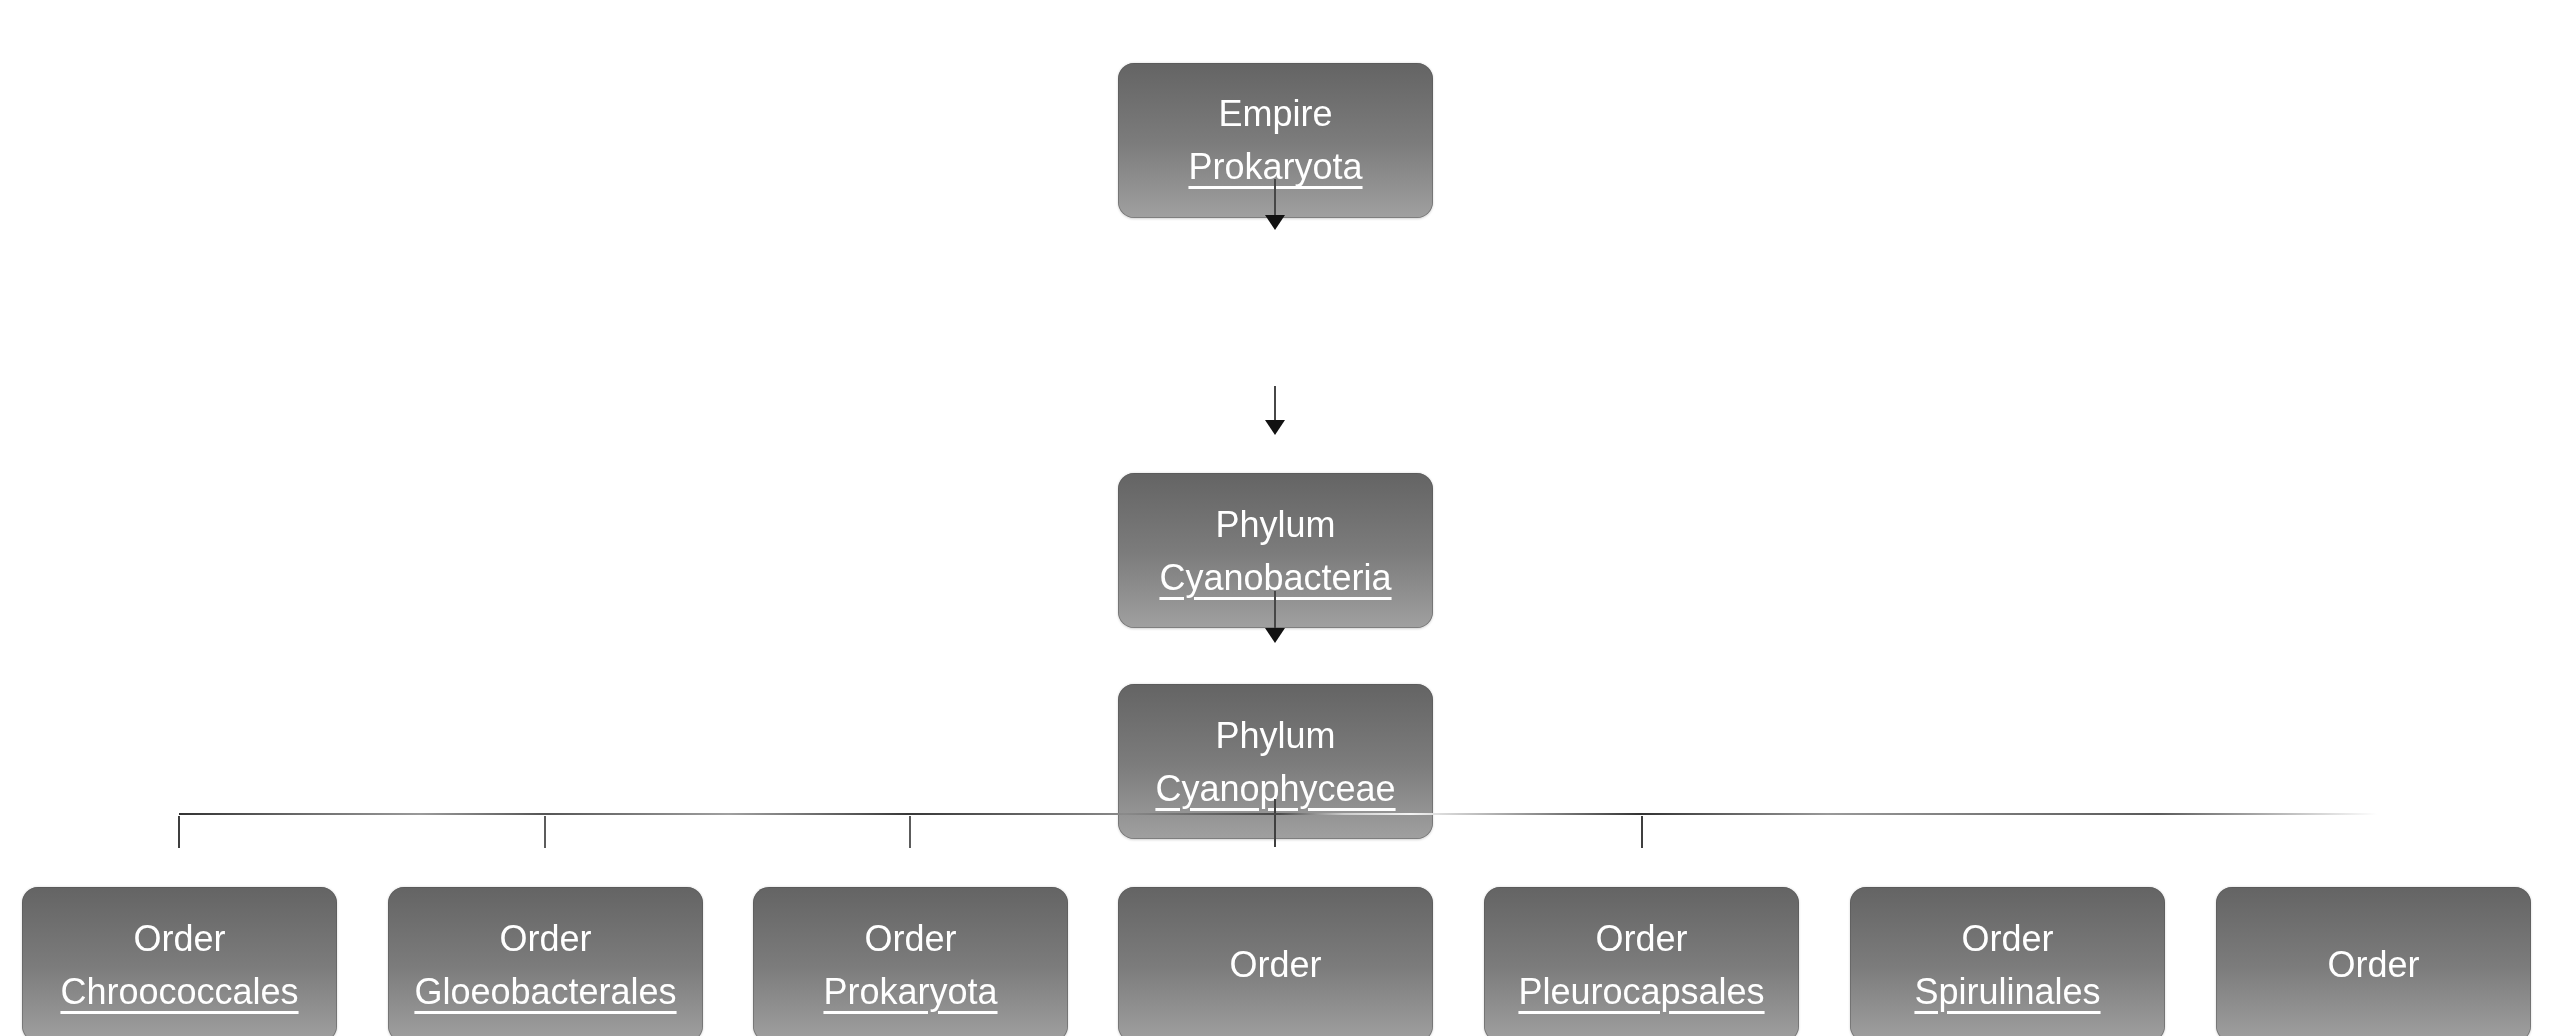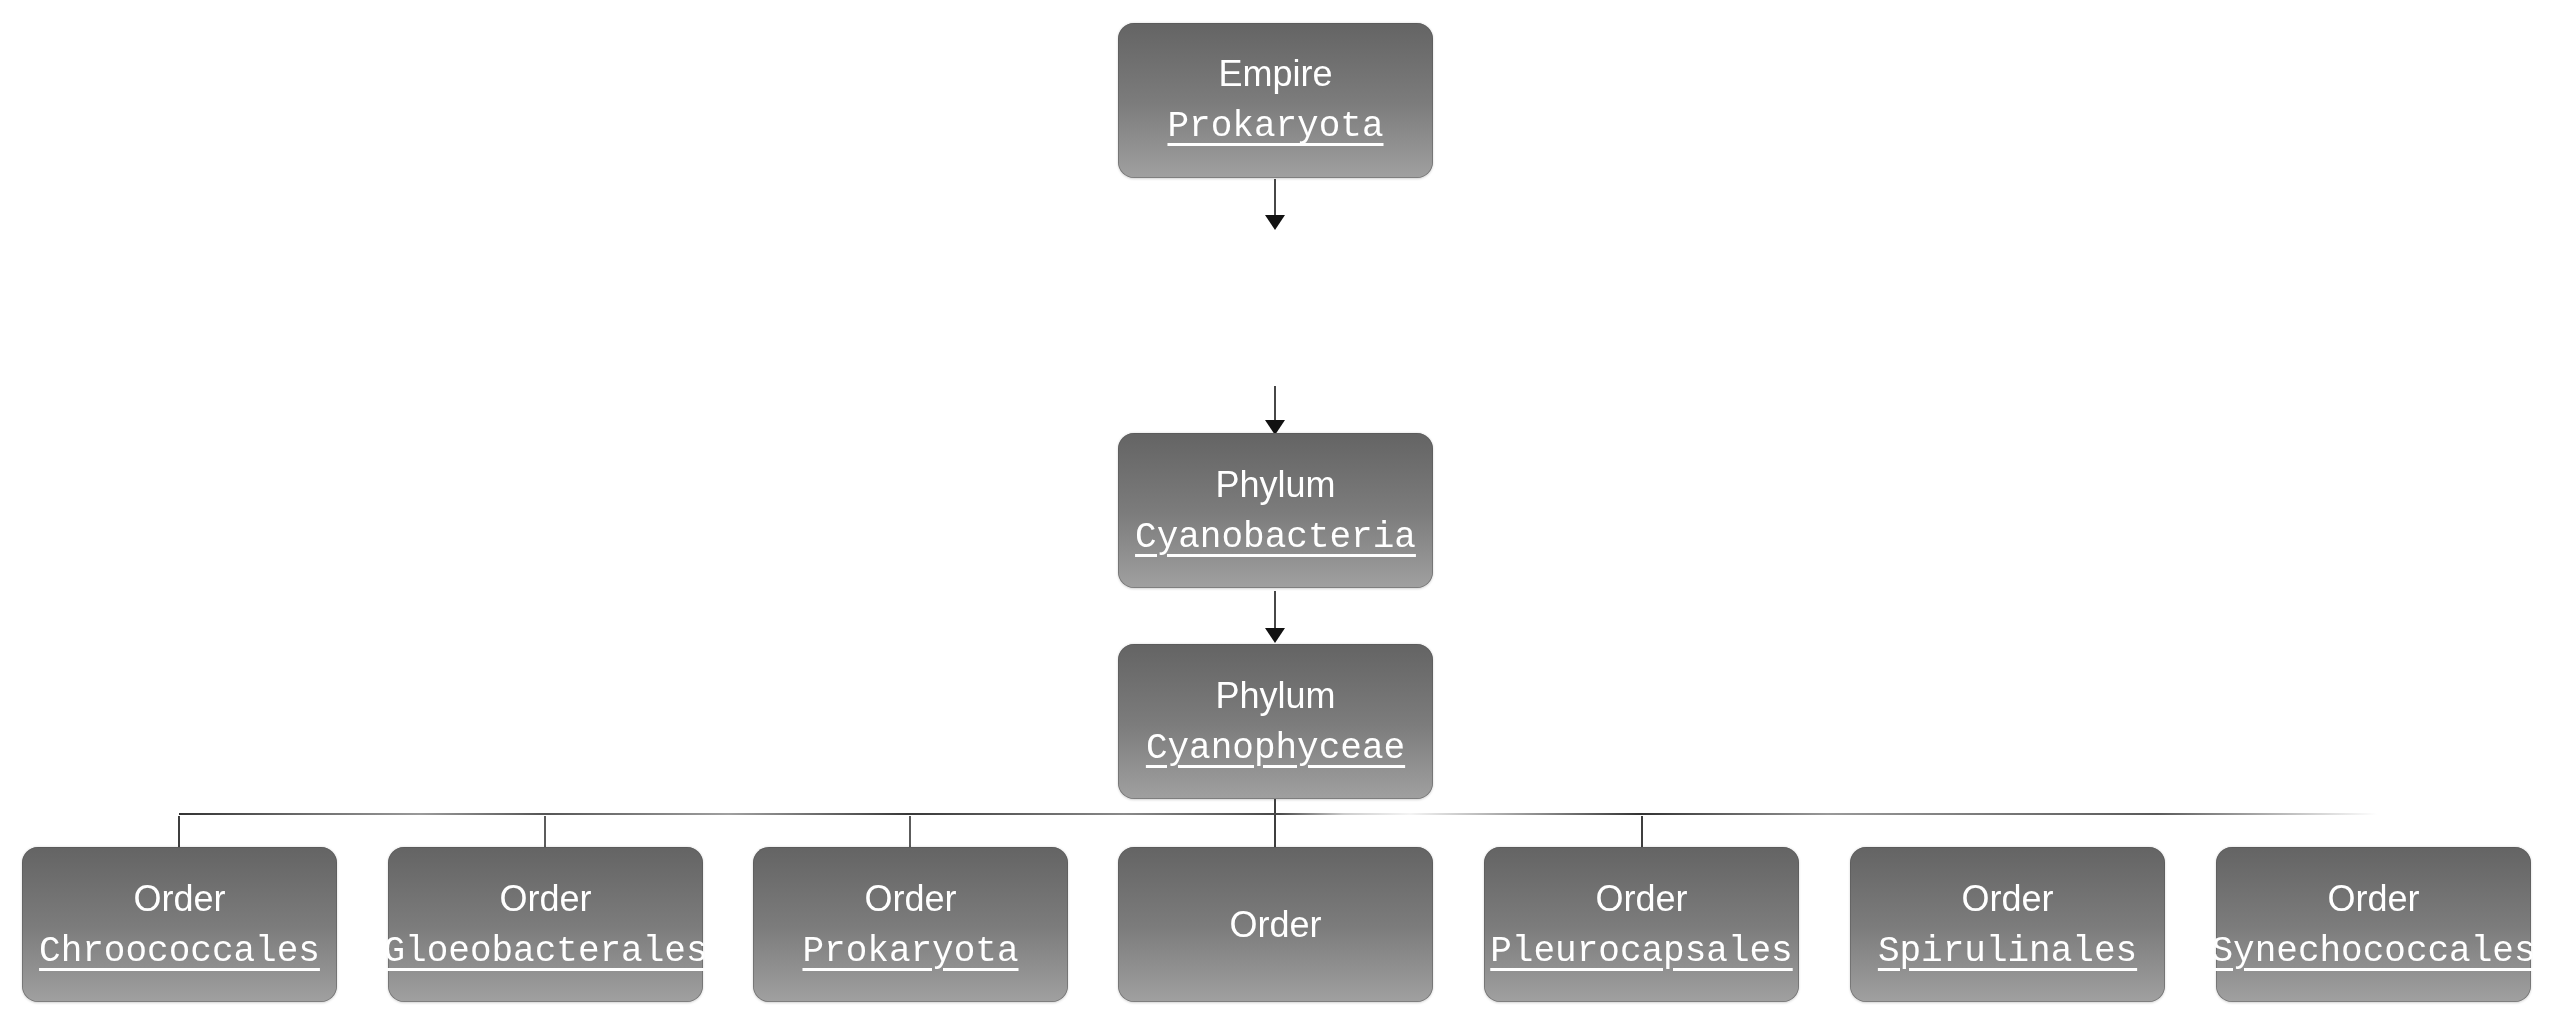--- a/index.html
+++ b/index.html
@@ -27,34 +27,34 @@
     height: 155px;
     border-radius: 16px;
     background: linear-gradient(180deg, #646464 0%, #7c7c7c 52%, #a0a0a0 100%);
     box-shadow: inset 0 0 0 0.8px rgba(80,80,80,0.55), 0 0.8px 2.4px rgba(0,0,0,0.18);
     color: #ffffff;
     display: flex;
     flex-direction: column;
     justify-content: center;
     align-items: center;
     text-align: center;
+    margin-top: 40px;
   }
   .rank {
     font-size: 36px;
     line-height: 53px;
     white-space: nowrap;
   }
   .tname {
     font-size: 36px;
     line-height: 53px;
     white-space: nowrap;
     text-decoration: underline;
     text-decoration-thickness: 2.8px;
     text-underline-offset: 7.3px;
-    font-family: Liberation Mono, monospace;
   }
   
   .aline {
     position: absolute;
     width: 2.4px;
     background: #474747;
   }
   .ahead {
     position: absolute;
     width: 0; height: 0;
@@ -143,17 +143,16 @@
     <div class="tname">Pleurocapsales</div>
   </div>
 
   <div class="node" style="left:1850px; top:847px">
     <div class="rank">Order</div>
     <div class="tname">Spirulinales</div>
   </div>
 
   <div class="node" style="left:2216px; top:847px">
     <div class="rank">Order</div>
-    <div class="tname">Synechococcales</div>
   </div>
 
 </div>
 
 
 </body></html>

